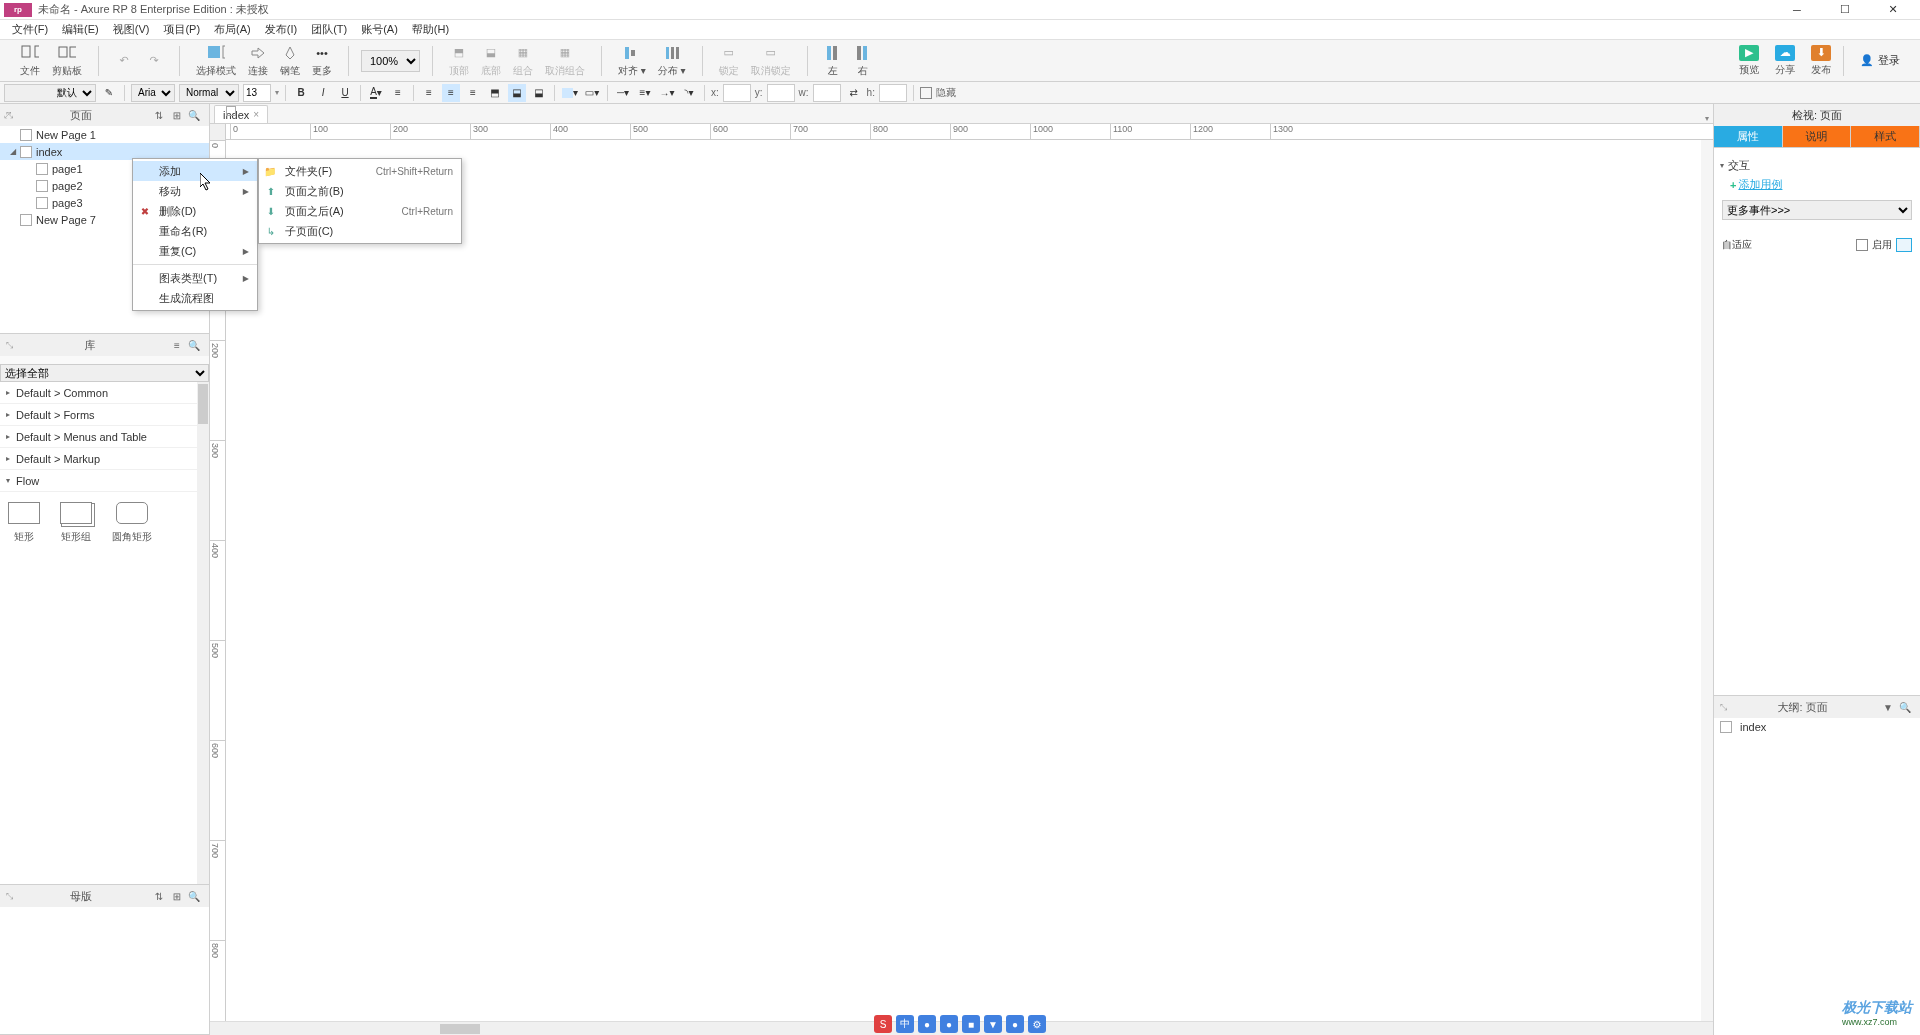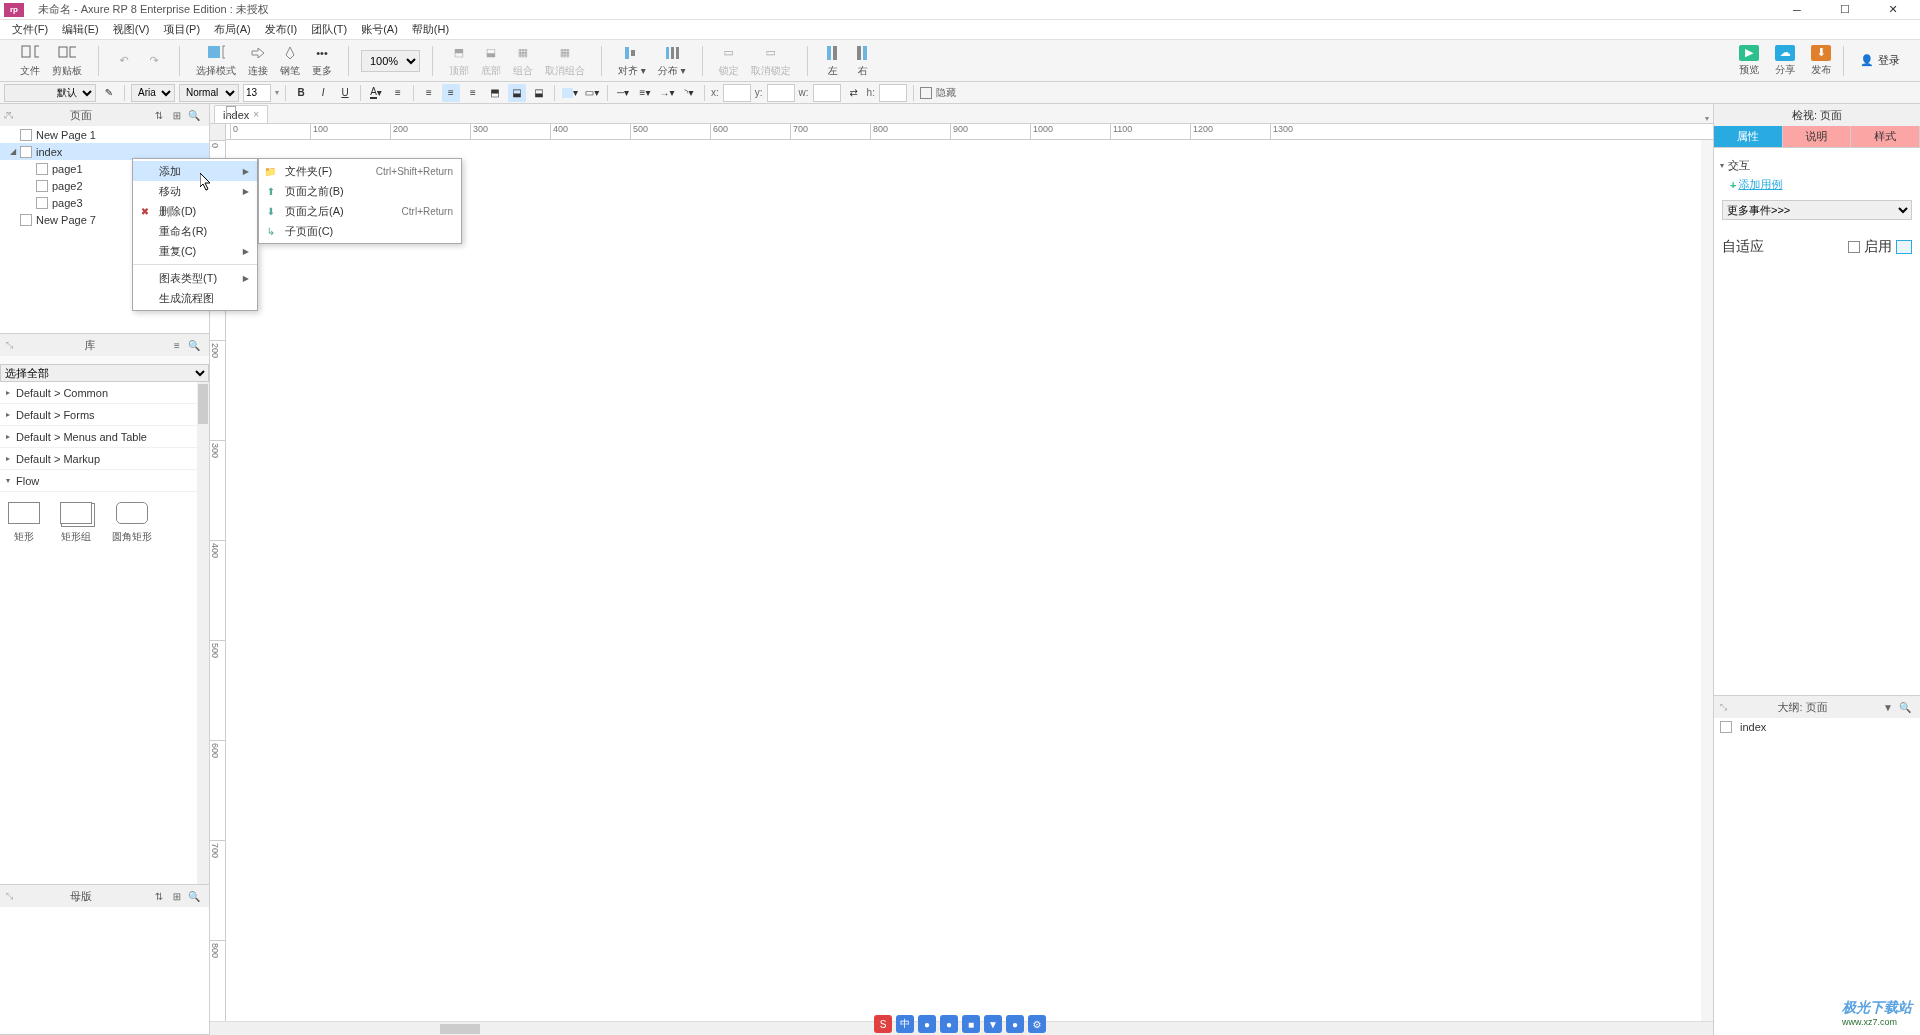--- a/index.html
+++ b/index.html
@@ -1,20 +1,20 @@
 <!DOCTYPE html>
 <html><head>
 <meta charset="utf-8">
 <style>
 * { margin: 0; padding: 0; box-sizing: border-box; font-family: "Microsoft YaHei", Arial, sans-serif; }
 body { font-size: 11px; color: #333; background: #fff; overflow: hidden; }
 
 
 .titlebar { height: 20px; background: #fff; display: flex; align-items: center; padding: 0 4px; border-bottom: 1px solid #e0e0e0; }
-.titlebar-icon { width: 20px; height: 14px; background: #c04080; margin-right: 14px; display: flex; align-items: center; justify-content: center; color: #fff; font-size: 8px; font-weight: bold; }
+.titlebar-icon { width: 28px; height: 14px; background: #c04080; margin-right: 6px; display: flex; align-items: center; justify-content: center; color: #fff; font-size: 8px; font-weight: bold; }
 .titlebar-text { flex: 1; font-size: 11px; color: #555; }
 .window-controls { display: flex; gap: 18px; margin-right: 8px; }
 .window-btn { width: 30px; height: 18px; display: flex; align-items: center; justify-content: center; cursor: pointer; color: #333; }
 
 
 .menubar { height: 20px; background: #fff; display: flex; align-items: center; padding: 0 6px; gap: 2px; border-bottom: 1px solid #e0e0e0; }
 .menu-item { padding: 2px 6px; font-size: 11px; cursor: pointer; }
 
 
 .toolbar { height: 42px; background: #f5f5f5; border-bottom: 1px solid #d0d0d0; display: flex; align-items: center; padding: 0 8px; }
@@ -113,32 +113,32 @@
 .ctx-arrow { margin-left: auto; font-size: 8px; color: #666; }
 .ctx-label { flex: 1; }
 .ctx-shortcut { color: #777; font-size: 10px; }
 
 .cursor { position: absolute; left: 200px; top: 173px; z-index: 200; pointer-events: none; }
 
 
 .right-panels { width: 207px; display: flex; flex-direction: column; border-left: 1px solid #d0d0d0; background: #f9f9f9; }
 .inspector-header { height: 22px; background: #f0f0f0; display: flex; align-items: center; justify-content: center; font-size: 11px; }
 .inspector-tabs { height: 22px; display: flex; border-bottom: 1px solid #d0d0d0; }
-.inspector-tab { flex: 1; display: flex; align-items: center; justify-content: center; font-size: 11px; cursor: pointer; background: #fca5a5; border-right: 1px solid #d0d0d0; }
+.inspector-tab { flex: 1; display: flex; align-items: center; justify-content: center; font-size: 11px; cursor: pointer; background: #f97316; border-right: 1px solid #d0d0d0; }
 .inspector-tab.active { background: #29abe2; color: #fff; }
 .inspector-body { flex: 1; background: #fff; padding: 4px; overflow: auto; }
 .insp-section { padding: 4px 2px; }
 .insp-section-header { display: flex; align-items: center; gap: 4px; font-size: 11px; padding: 2px 0; }
 .insp-arrow { font-size: 8px; color: #666; }
 .insp-add { color: #29abe2; cursor: pointer; display: flex; align-items: center; gap: 2px; padding: 2px 0; margin-left: 10px; }
 .insp-event { padding: 2px 0 2px 20px; display: flex; align-items: center; gap: 4px; font-size: 11px; color: #555; }
 .insp-event-icon { width: 10px; height: 10px; border: 1px solid #888; }
 .insp-more { display: flex; align-items: center; border: 1px solid #ccc; margin: 6px 2px; }
 .insp-more select { flex: 1; border: none; font-size: 11px; height: 18px; }
-.insp-adaptive { display: flex; align-items: center; justify-content: space-between; padding: 8px 4px; font-size: 14px; }
+.insp-adaptive { display: flex; align-items: center; justify-content: space-between; padding: 8px 4px; font-size: 10px; }
 .insp-adaptive-right { display: flex; align-items: center; gap: 4px; }
 .insp-chk { width: 12px; height: 12px; border: 1px solid #888; }
 .insp-icon-btn { width: 16px; height: 14px; border: 1px solid #29abe2; background: #eaf5fc; }
 
 
 .outline-panel { border-top: 1px solid #d0d0d0; display: flex; flex-direction: column; flex-shrink: 0; height: 340px; }
 .outline-body { flex: 1; background: #fff; overflow: auto; }
 .outline-item { height: 18px; display: flex; align-items: center; padding-left: 6px; font-size: 11px; gap: 4px; }
 
 

